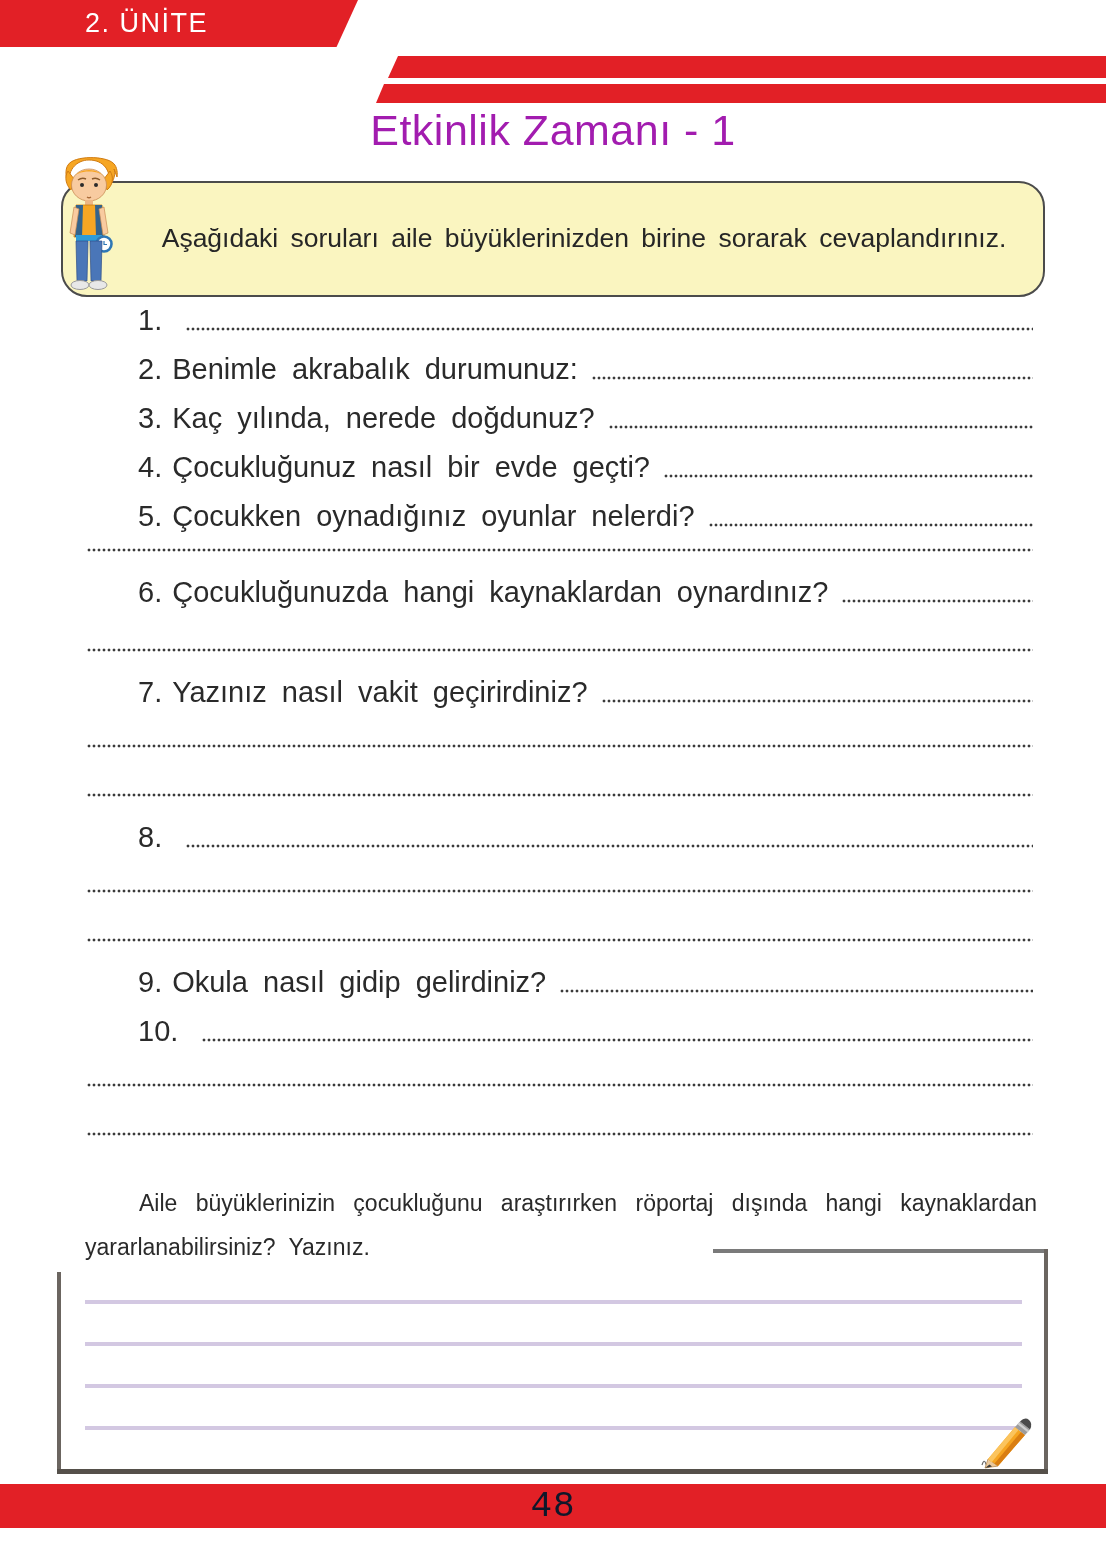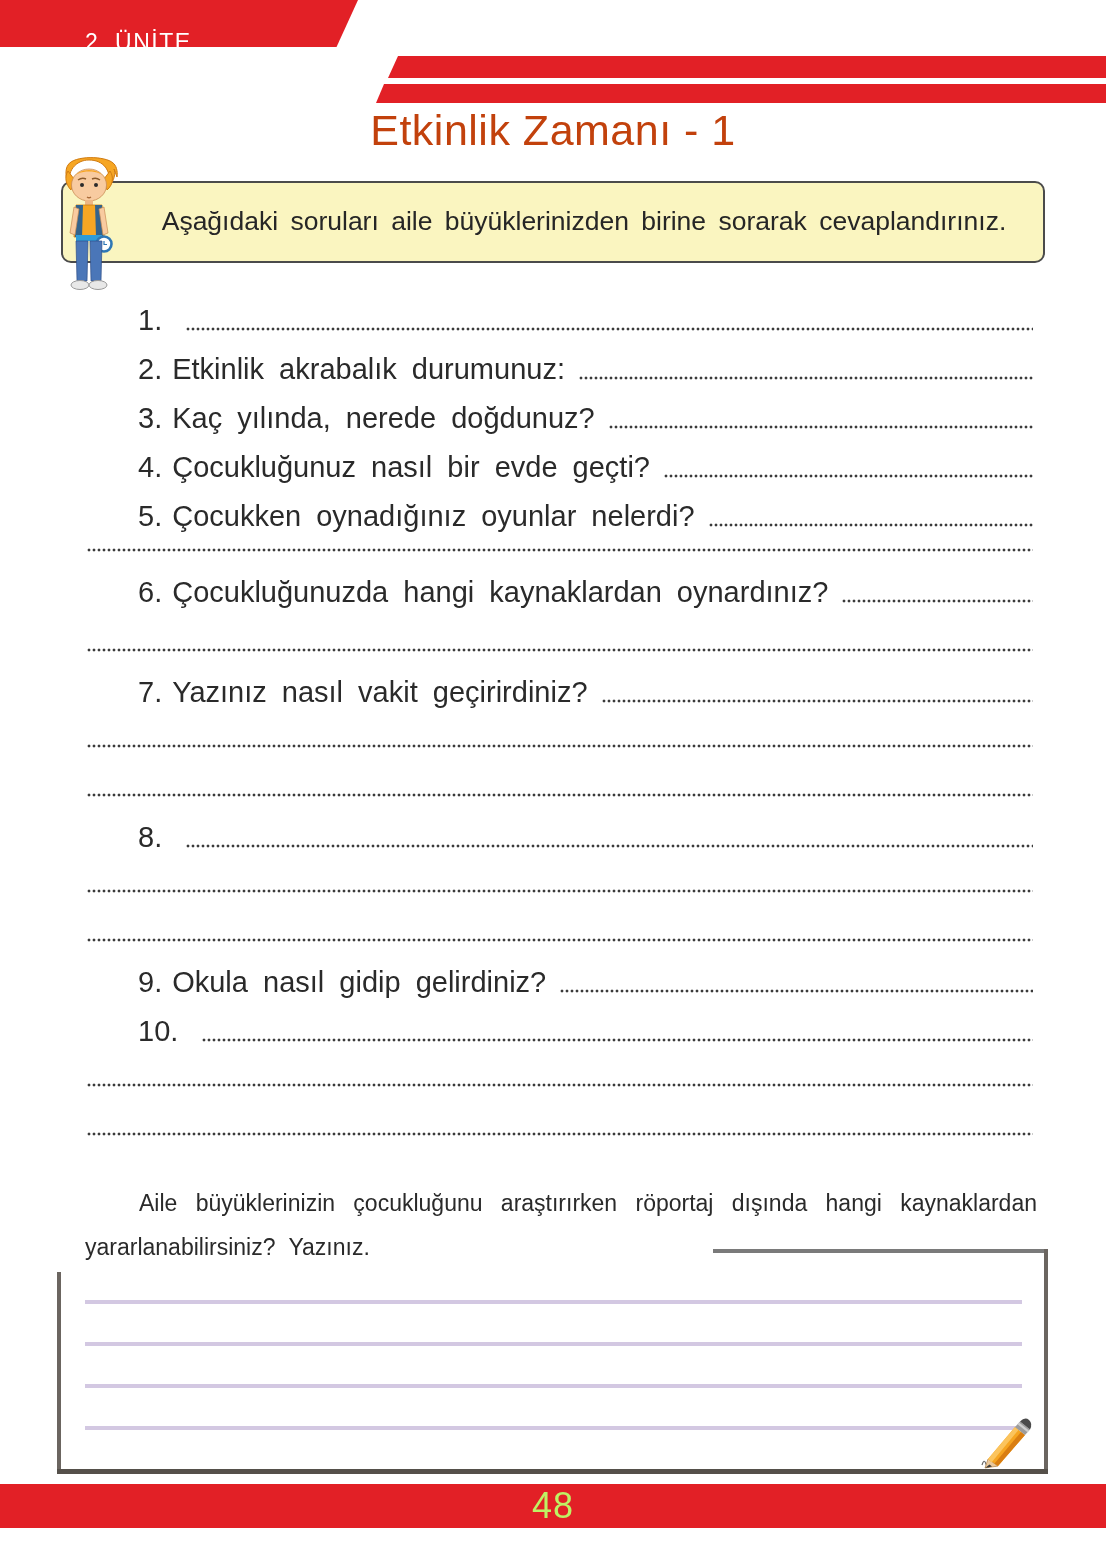--- a/index.html
+++ b/index.html
@@ -10,41 +10,41 @@
   }
 
   
   .banner-block {
     position:absolute; left:0; top:56; width:358px; height:47px;
     background:#E22026;
     clip-path:polygon(0 0, 100% 0, 94% 100%, 0 100%);
   }
   .unit-label {
     position:absolute; left:85px; top:0; height:47px; line-height:47px;
-    color:#ffffff; font-size:23px; letter-spacing:1.5px; font-weight:400;margin-top:19px;
+    color:#ffffff; font-size:27px; letter-spacing:1.5px; font-weight:400;
   }
   .stripe-top {
     position:absolute; left:376px; top:56px; width:730px; height:22px;
     background:#E22026; clip-path:polygon(22px 0, 100% 0, 100% 100%, 12px 100%);
   }
   .stripe-bottom {
     position:absolute; left:376px; top:84px; width:730px; height:19px;
     background:#E22026; clip-path:polygon(8px 0, 100% 0, 100% 100%, 0 100%);
   }
 
   
   .page-title {
     position:absolute; top:106px; left:0; width:100%; text-align:center;
-    font-size:43px; font-weight:400; color:#c2410c; letter-spacing:0.5px;
+    font-size:43px; font-weight:400; color:#a21caf; letter-spacing:0.5px;
   }
 
   
   .instruction-box {
-    position:absolute; left:61px; top:181px; width:984px; height:82px;
-    background:#FAF5C0; border:2.5px solid #4b4b4b; border-radius:10px;
+    position:absolute; left:61px; top:181px; width:984px; height:116px;
+    background:#FAF5C0; border:2.5px solid #4b4b4b; border-radius:26px;
     display:flex; align-items:center; justify-content:center;
     padding-left:78px; padding-right:16px;
   }
   .instruction-text {
     font-size:26.5px; word-spacing:5px; color:#262626; text-align:center; line-height:1.2;
   }
   .boy-char { position:absolute; left:56px; top:157px; width:66px; height:142px; z-index:3; }
 
   
   .questions { position:absolute; top:288px; left:0; width:1106px; }
@@ -84,21 +84,21 @@
   .wb-bottom { position:absolute; left:57px;   top:1469px; width:991px; height:5px;  background:#55504a; }
   .write-line { position:absolute; left:85px; width:937px; height:4px; background:#D3C8E2; }
   .wl1 { top:1300px; } .wl2 { top:1342px; } .wl3 { top:1384px; } .wl4 { top:1426px; }
   .pencil { position:absolute; left:968px; top:1415px; width:70px; height:58px; }
 
   
   .footer-band {
     position:absolute; left:0; top:1484px; width:1106px; height:44px;
     background:#E22026; display:flex; align-items:center; justify-content:center;
   }
-  .page-number { font-size:36px; font-weight:300; color:#bef264; letter-spacing:1px; }
+  .page-number { font-size:36px; font-weight:300; color:#0f172a; letter-spacing:1px;font-family:Liberation Mono, monospace; }
 </style>
 </head>
 <body>
 
 <div class="banner-block">
   <span class="unit-label">2. ÜNİTE</span>
 </div>
 <div class="stripe-top"></div>
 <div class="stripe-bottom"></div>
 
@@ -143,21 +143,21 @@
   <ellipse cx="42" cy="128" rx="9" ry="4.5" fill="#e8e8e8" stroke="#9a9a9a" stroke-width="1"></ellipse>
 </svg>
 
 <div class="questions">
   <div class="qrow">
     <span class="qnum">1.</span>
     <span class="qdots"></span>
   </div>
   <div class="qrow">
     <span class="qnum">2.</span>
-    <span class="qtext">Etkinlik akrabalık durumunuz:</span>
+    <span class="qtext">Benimle akrabalık durumunuz:</span>
     <span class="qdots"></span>
   </div>
   <div class="qrow">
     <span class="qnum">3.</span>
     <span class="qtext">Kaç yılında, nerede doğdunuz?</span>
     <span class="qdots"></span>
   </div>
   <div class="qrow">
     <span class="qnum">4.</span>
     <span class="qtext">Çocukluğunuz nasıl bir evde geçti?</span>

